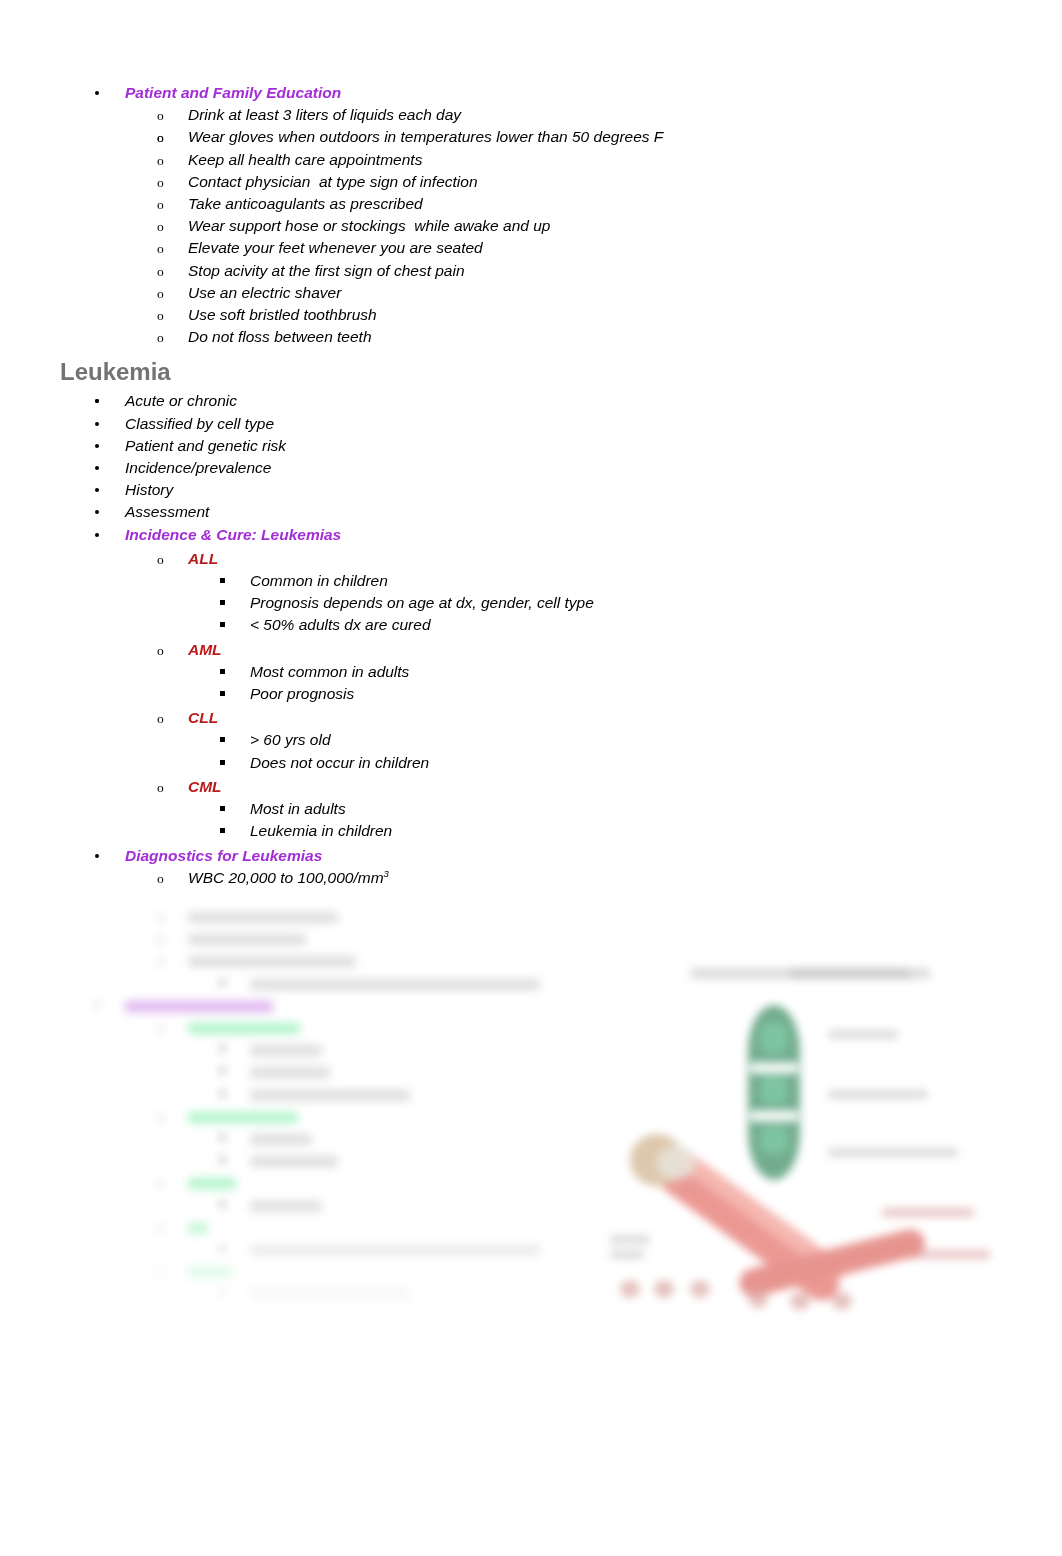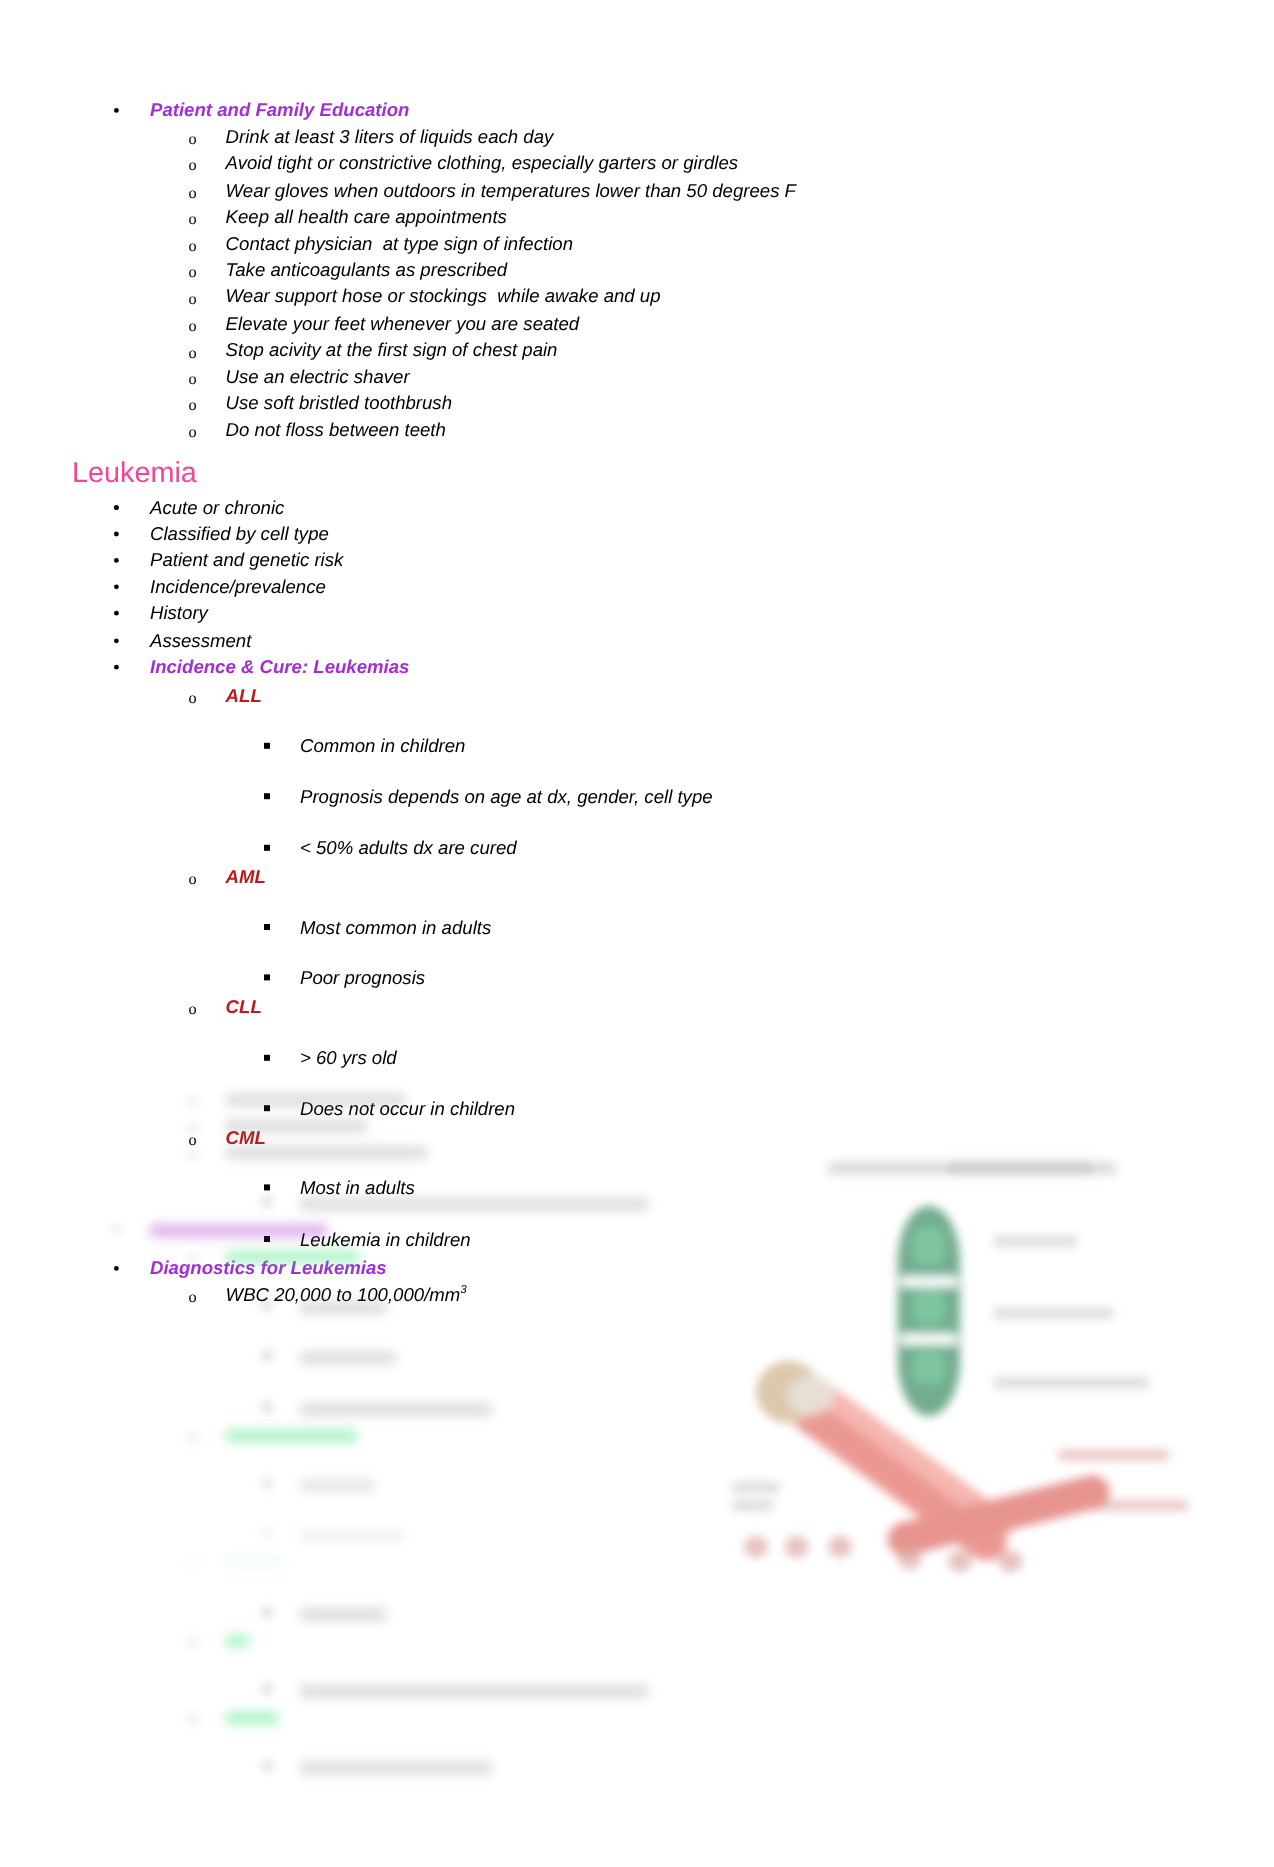--- a/index.html
+++ b/index.html
@@ -75,41 +75,41 @@
   .lvl2 { padding-left: 188px; }
   .lvl2 > .marker {
     left: 157px;
     top: 0;
     font-size: 13.5px;
     line-height: 23px;
     font-family: "Liberation Serif", serif;
   }
 
   
-  .lvl3 { padding-left: 250px; margin-top: 20px; }
+  .lvl3 { padding-left: 250px; }
   .lvl3 > .marker {
     left: 220px;
     top: 0;
     line-height: 22.2px;
   }
   .sq {
     display: inline-block;
     width: 5px;
     height: 5px;
     background: #000;
     position: relative;
     top: -3px;
   }
 
   
   .purple { color: #a32dd6; font-weight: bold; }
   .green  { color: #b91c1c; font-weight: bold; }
   .blue-h {
-    color: #ec4899;
-    font-weight: normal;
+    color: #737373;
+    font-weight: bold;
     font-size: 24px;
     line-height: 30px;
   }
   sup { font-size: 0.62em; vertical-align: super; line-height: 0; }
 
   
   .heading {
     position: relative;
     padding-left: 60px;
     white-space: nowrap;
@@ -294,21 +294,20 @@
       <span class="marker"><span class="dot"></span></span>
       <span class="txt purple">Patient and Family Education</span>
     </div>
 
     <div class="row lvl2">
       <span class="marker">o</span>
       <span class="txt">Drink at least 3 liters of liquids each day</span>
     </div>
     <div class="row lvl2">
       <span class="marker">o</span>
-      <span class="txt">Avoid tight or constrictive clothing, especially garters or girdles</span>
     </div>
     <div class="row lvl2">
       <span class="marker">o</span>
       <span class="txt">Wear gloves when outdoors in temperatures lower than 50 degrees F</span>
     </div>
     <div class="row lvl2">
       <span class="marker">o</span>
       <span class="txt">Keep all health care appointments</span>
     </div>
     <div class="row lvl2">

